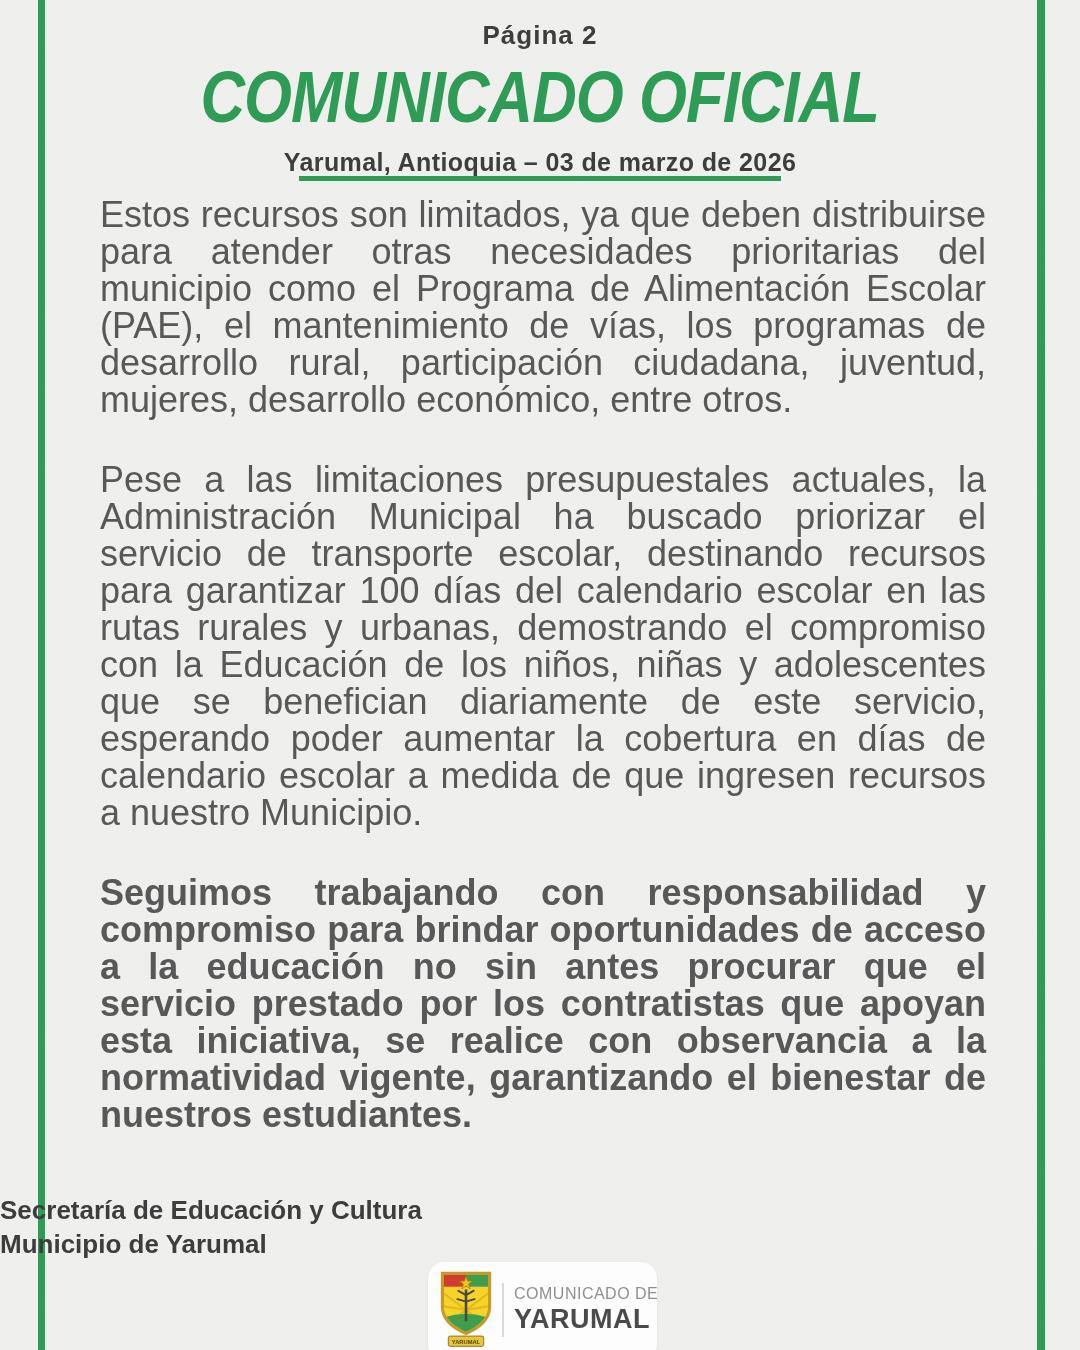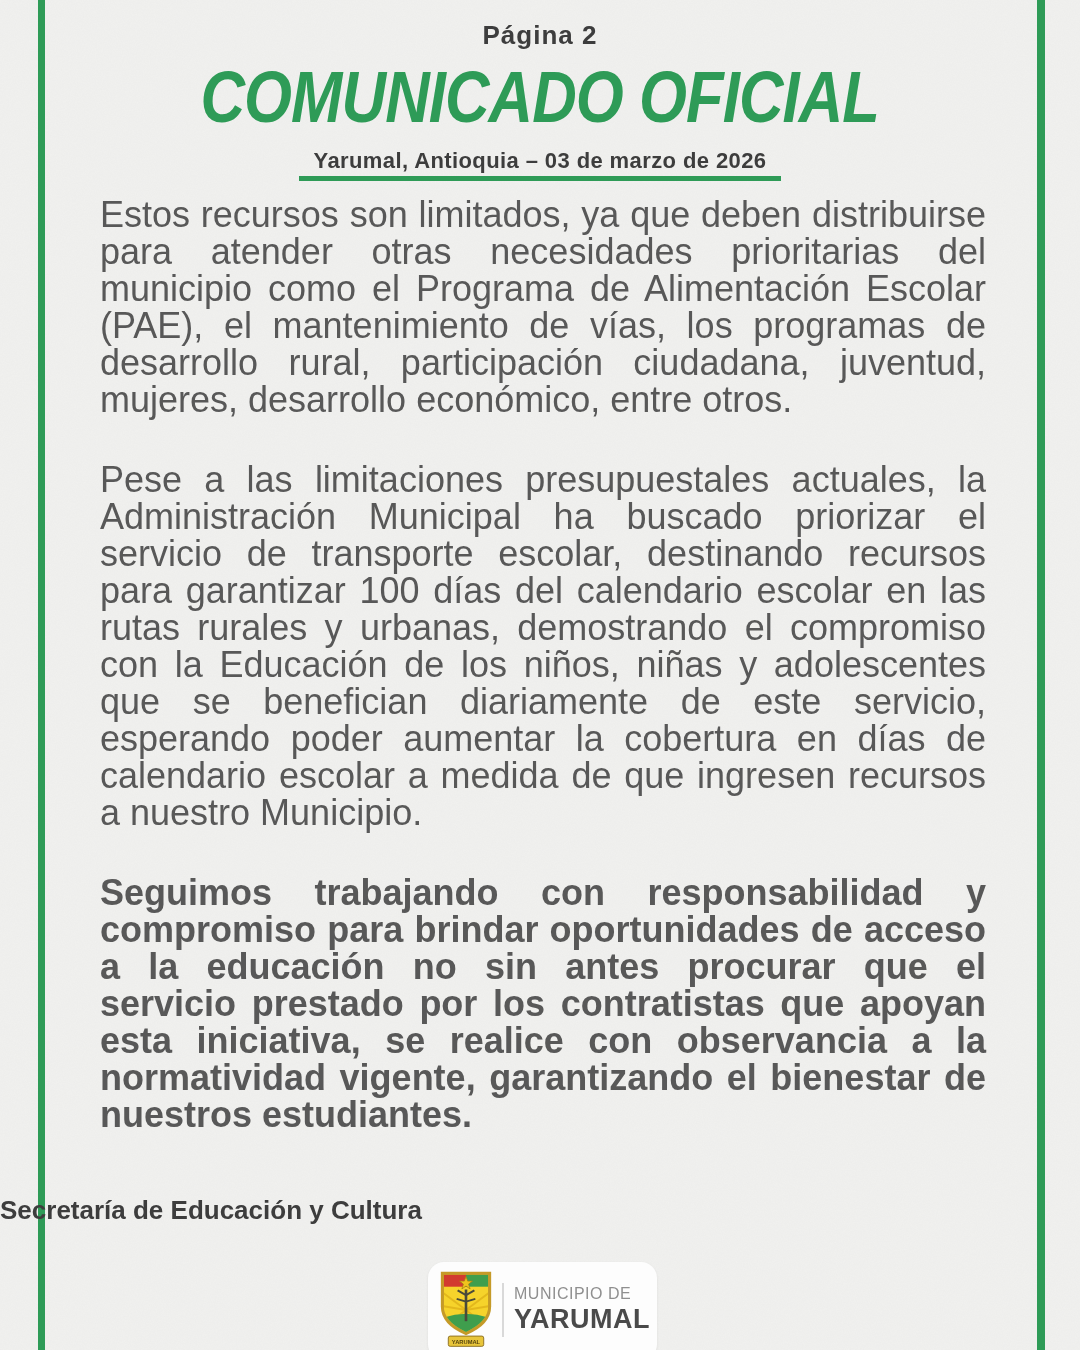--- a/index.html
+++ b/index.html
@@ -54,21 +54,21 @@
     color: var(--accent-green, #2e9b57);
     transform: scale(0.92, 1.08);
     transform-origin: center;
     white-space: nowrap;
   }
 
   .dateline {
     position: absolute;
     top: 148px; left: 0; right: 0;
     text-align: center;
-    font-size: 22px;
+    font-size: 25px;
     font-weight: bold;
     letter-spacing: .4px;
     color: var(--heading-text, #3d3d3d);
   }
   .dateline-underline {
     position: absolute;
     top: 176px; left: 50%;
     transform: translateX(-50%);
     width: 482px; height: 5px;
     background: var(--accent-green, #2e9b57);
@@ -156,20 +156,21 @@
   <div class="dateline-underline"></div>
 
   <div class="body-text">
     <p>Estos recursos son limitados, ya que deben distribuirse para atender otras necesidades prioritarias del municipio como el Programa de Alimentación Escolar (PAE), el mantenimiento de vías, los programas de desarrollo rural, participación ciudadana, juventud, mujeres, desarrollo económico, entre otros.</p>
     <p>Pese a las limitaciones presupuestales actuales, la Administración Municipal ha buscado priorizar el servicio de transporte escolar, destinando recursos para garantizar 100 días del calendario escolar en las rutas rurales y urbanas, demostrando el compromiso con la Educación de los niños, niñas y adolescentes que se benefician diariamente de este servicio, esperando poder aumentar la cobertura en días de calendario escolar a medida de que ingresen recursos a nuestro Municipio.</p>
     <p>Seguimos trabajando con responsabilidad y compromiso para brindar oportunidades de acceso a la educación no sin antes procurar que el servicio prestado por los contratistas que apoyan esta iniciativa, se realice con observancia a la normatividad vigente, garantizando el bienestar de nuestros estudiantes.</p>
   </div>
 
   <div class="signature">
     <div>Secretaría de Educación y Cultura</div>
+    <div>Municipio de Yarumal</div>
   </div>
 
   <div class="logo-card">
     <svg class="logo-shield" width="56" height="82" viewBox="0 0 60 88" aria-hidden="true">
 
       <path d="M3 3 H57 V40 Q57 60 30 71 Q3 60 3 40 Z" fill="#c59a28"></path>
       <clipPath id="shieldClip">
         <path d="M6 6 H54 V39 Q54 57 30 67.5 Q6 57 6 39 Z"></path>
       </clipPath>
       <g clip-path="url(#shieldClip)">
@@ -199,18 +200,18 @@
 
       <polygon points="30,8 31.8,13 37,13 32.8,16.2 34.4,21.4 30,18.3 25.6,21.4 27.2,16.2 23,13 28.2,13" fill="#f0c41d" stroke="#a67c14" stroke-width="0.8"></polygon>
 
       <rect x="11" y="72" width="38" height="11" rx="2" fill="#e8c53a" stroke="#8a6d1f" stroke-width="1"></rect>
       <text x="30" y="80.2" text-anchor="middle" font-size="6.2" font-weight="bold" font-family="Liberation Sans, DejaVu Sans, sans-serif" fill="#54430e">YARUMAL</text>
     </svg>
 
     <div class="logo-divider"></div>
 
     <div class="logo-text">
-      <span class="logo-text-top">MUNICIPIO DE</span>
+      <span class="logo-text-top">COMUNICADO DE</span>
       <span class="logo-text-bottom">YARUMAL</span>
     </div>
   </div>
 
 </div>
 
 </body></html>

